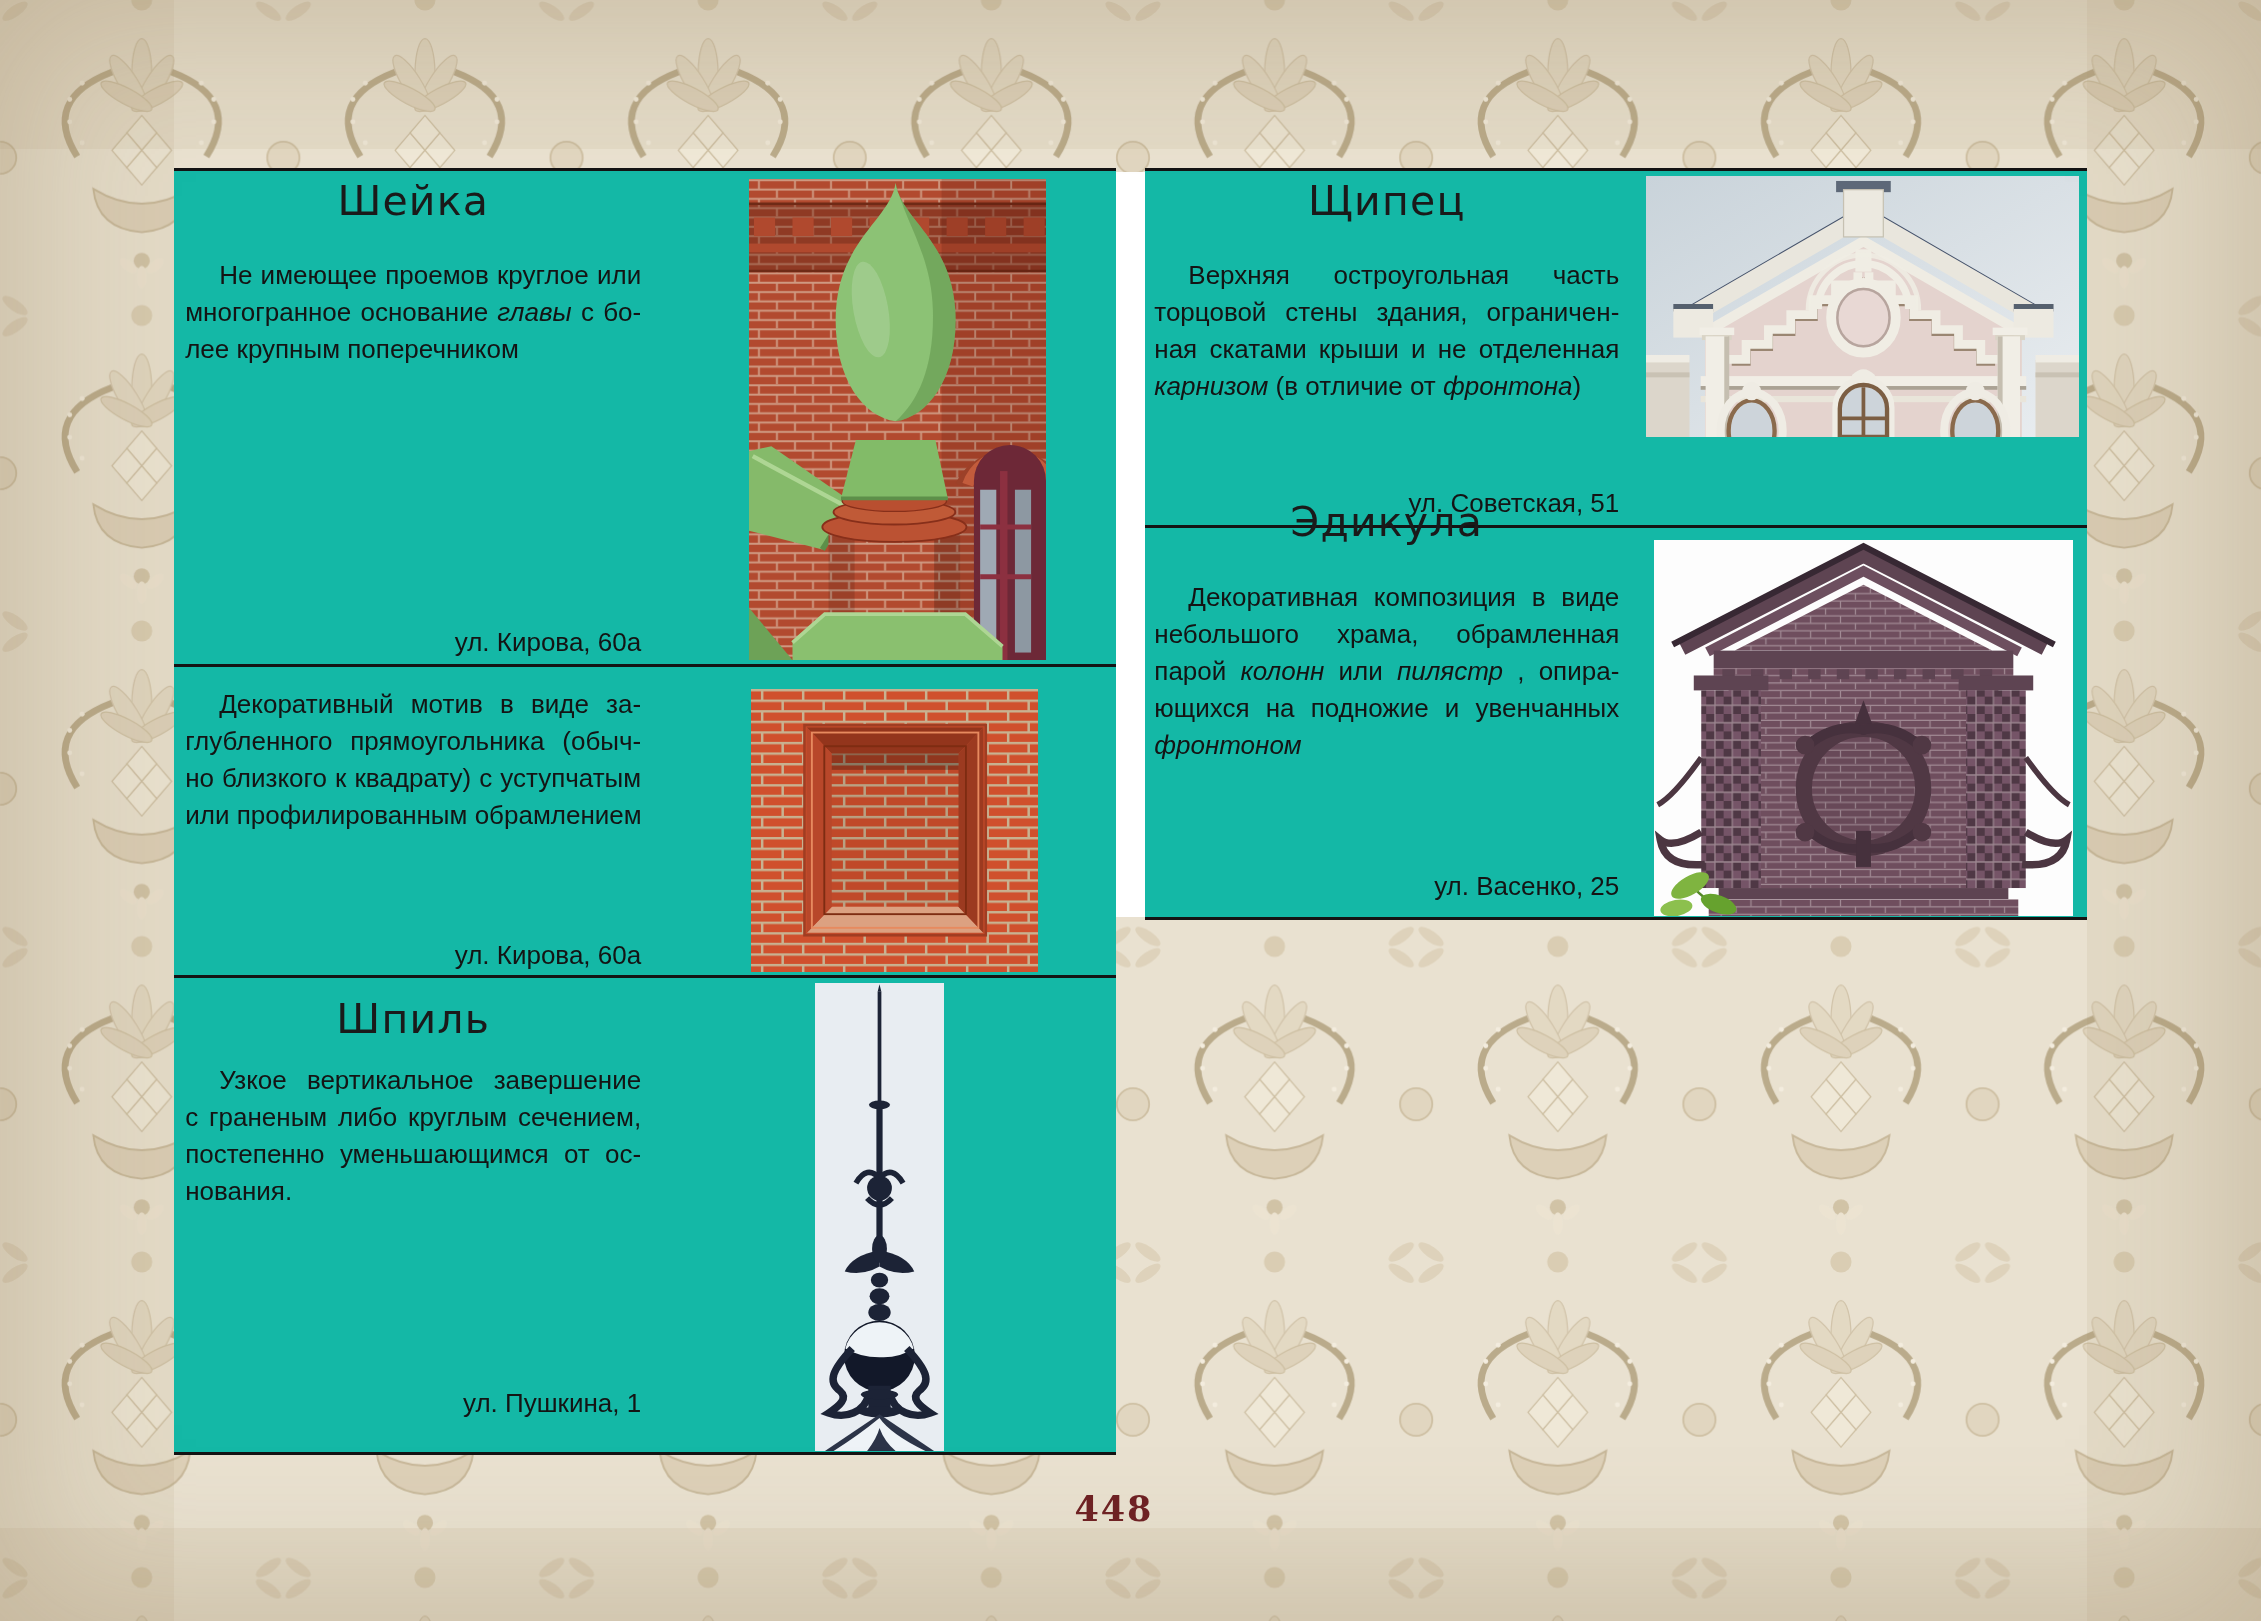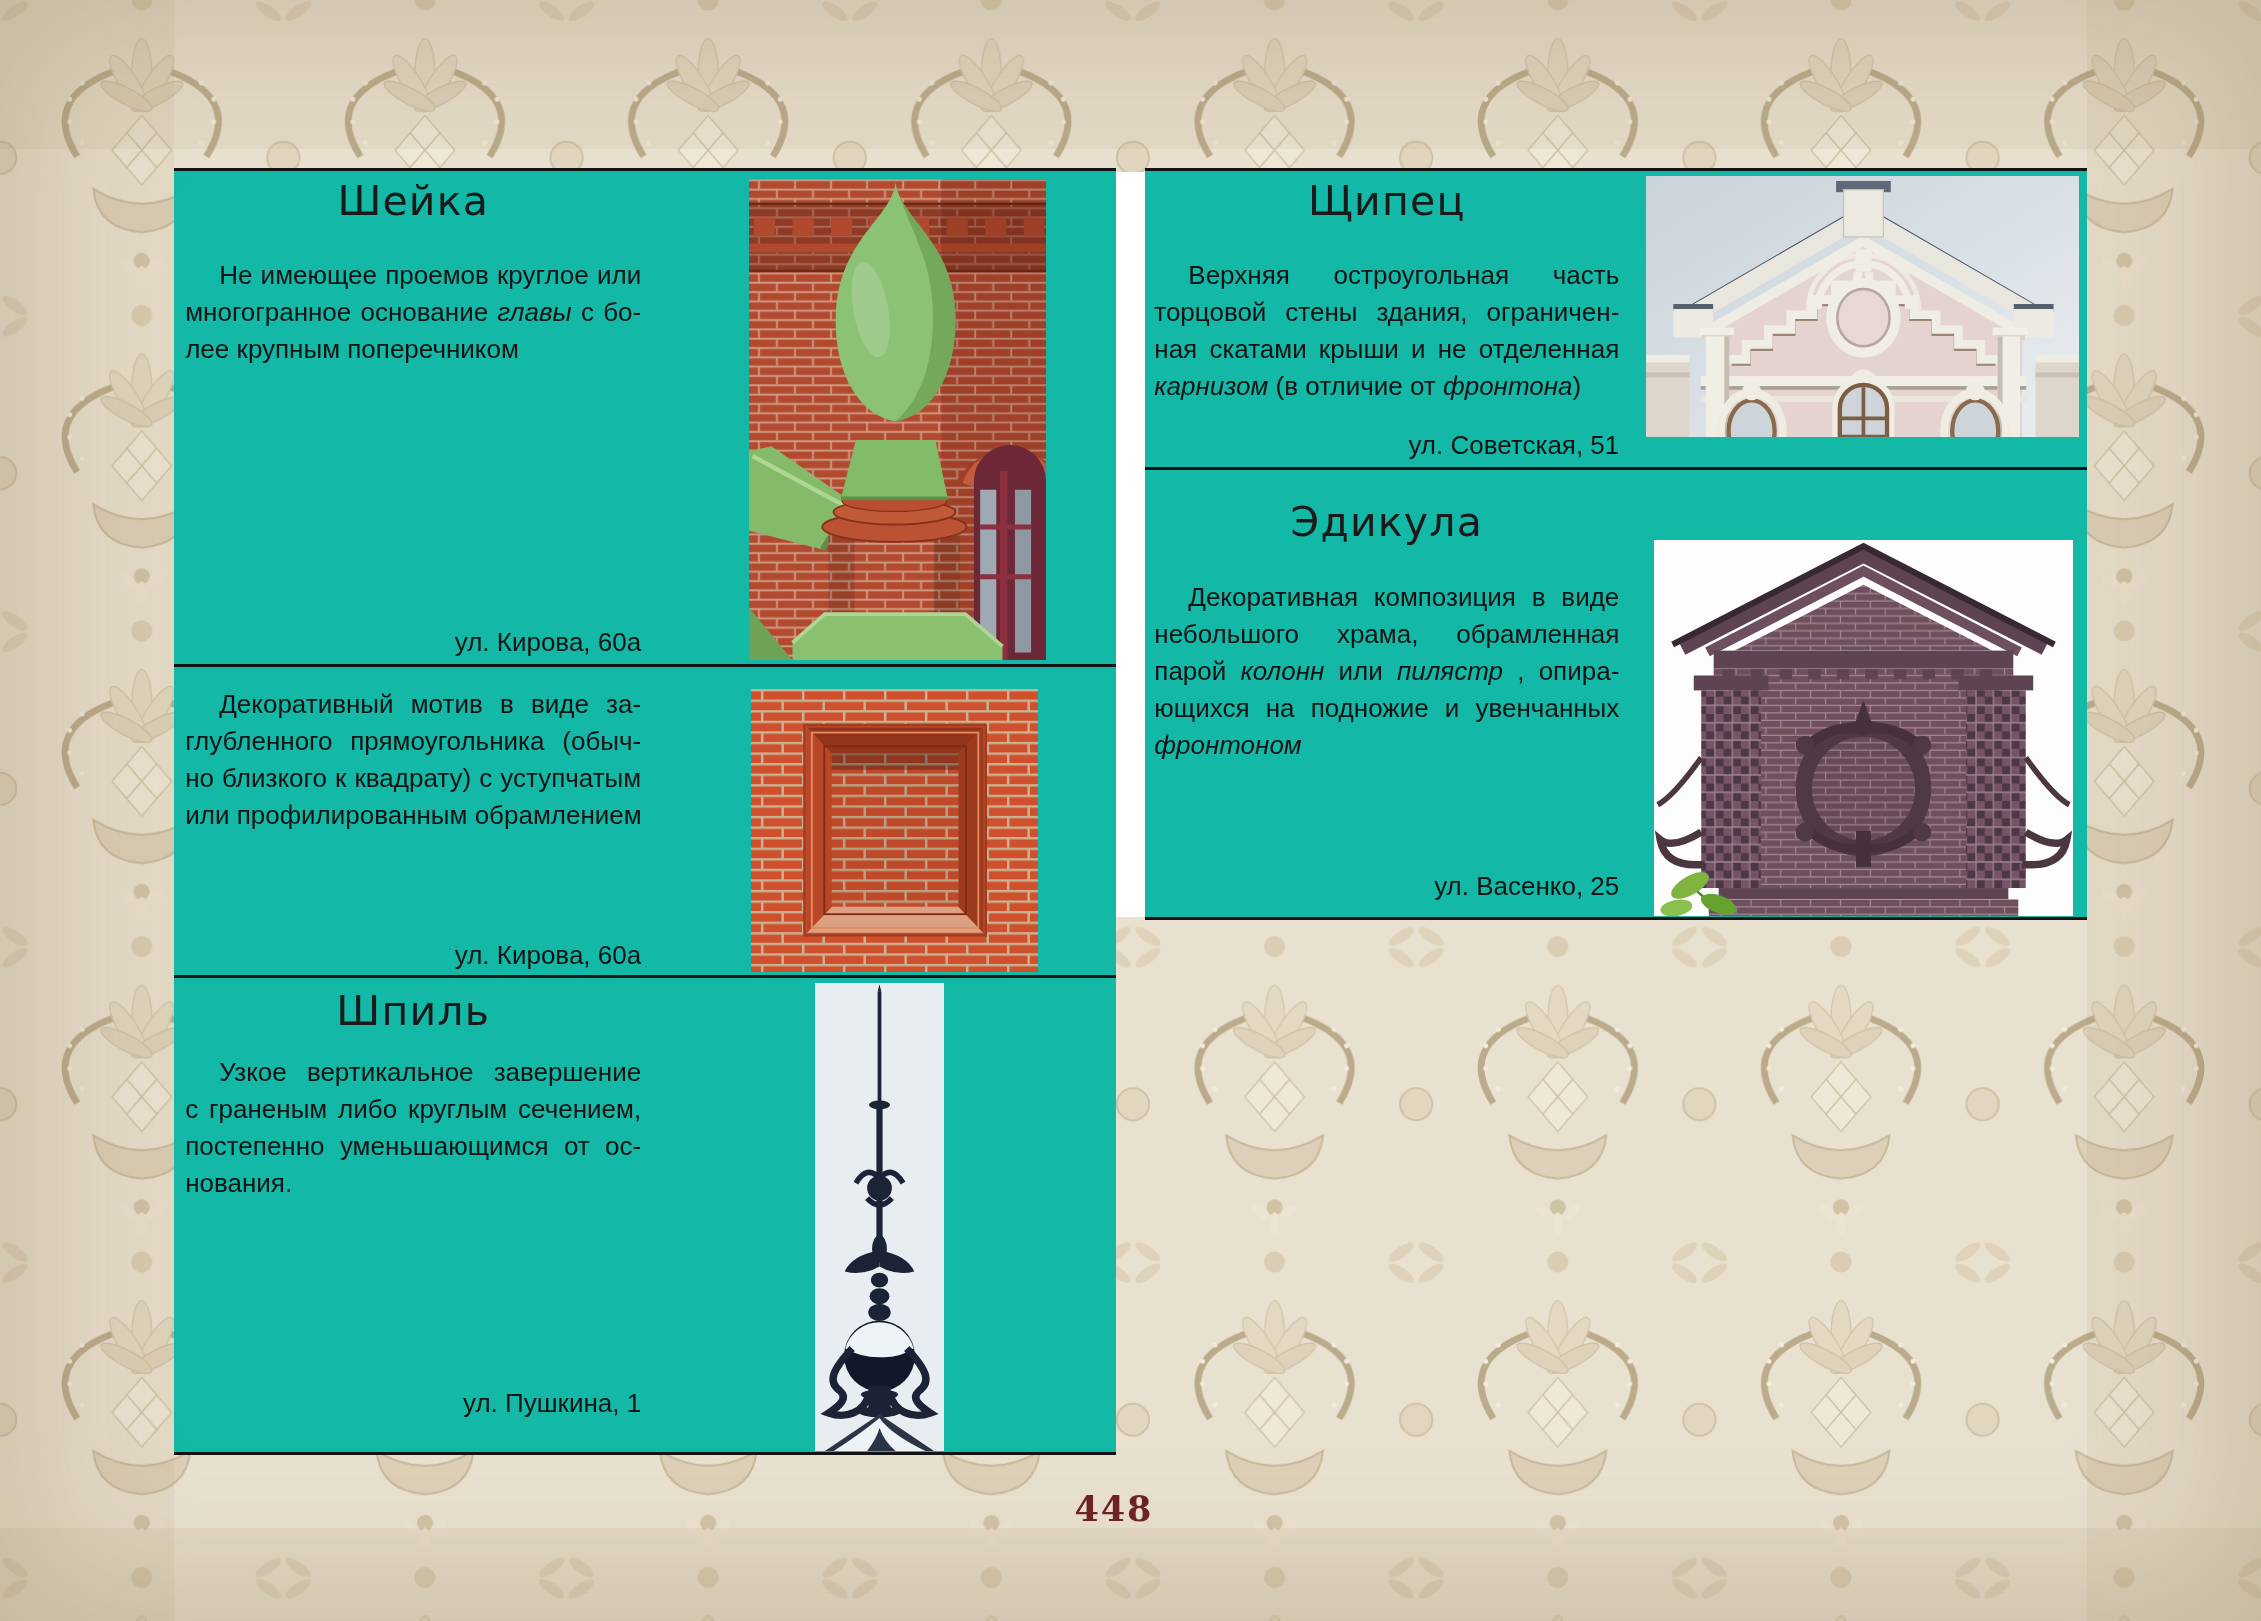--- a/index.html
+++ b/index.html
@@ -21,32 +21,32 @@
   .panel{position:absolute;background:#14b8a6;box-sizing:border-box;
          border-top:3.7px solid #141414;border-bottom:3.7px solid #141414;}
   #left-panel{left:174px;top:168px;width:942px;height:1287px;}
   #right-panel{left:1145px;top:168px;width:942px;height:752px;}
   #gutter{position:absolute;left:1114px;top:172px;width:31px;height:745px;background:#ffffff;}
 
   .sec{position:absolute;left:0;width:100%;box-sizing:border-box;}
   .sec-sheyka   {top:0;height:496px;border-bottom:3.7px solid #141414;}
   .sec-shirinka {top:496px;height:311px;border-bottom:3.7px solid #141414;}
   .sec-shpil    {top:807px;height:473px;}
-  .sec-shchipets{top:0;height:299px;border-bottom:3.7px solid #141414;}
+  .sec-shchipets{top:0;height:357px;border-bottom:3.7px solid #141414;}
   .sec-edikula  {top:313px;height:432px;}
 
   .col{position:absolute;top:0;bottom:0;}
   #left-panel  .col{left:11.2px;width:456px;}
   #right-panel .col{left:9.3px;width:465px;}
 
   .title{margin:0;text-align:center;font-family:"DejaVu Sans",sans-serif;
          font-weight:400;font-size:41px;line-height:43px;letter-spacing:1.2px;color:#1a1a1a;}
   .sec-sheyka    .title{padding-top:8.7px;}
   .sec-shirinka  .title{padding-top:16px;}
-  .sec-shpil     .title{padding-top:12px;}
+  .sec-shpil     .title{padding-top:20px;}
   .sec-shchipets .title{padding-top:8.7px;}
   .sec-edikula   .title{padding-top:17px;}
 
   .body{color:#141414;}
   .sec-sheyka    .body{margin-top:34px;}
   .sec-shirinka  .body{margin-top:18.6px;}
   .sec-shpil     .body{margin-top:20.5px;}
   .sec-shchipets .body{margin-top:34px;}
   .sec-edikula   .body{margin-top:35px;}
 

